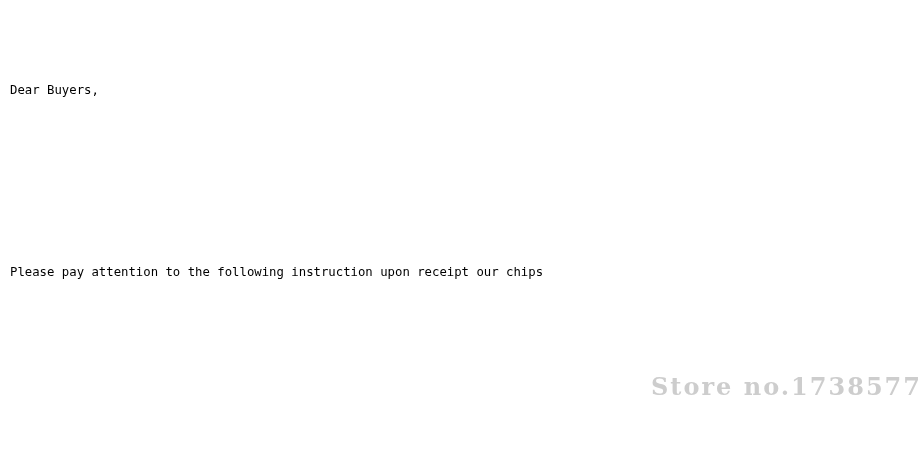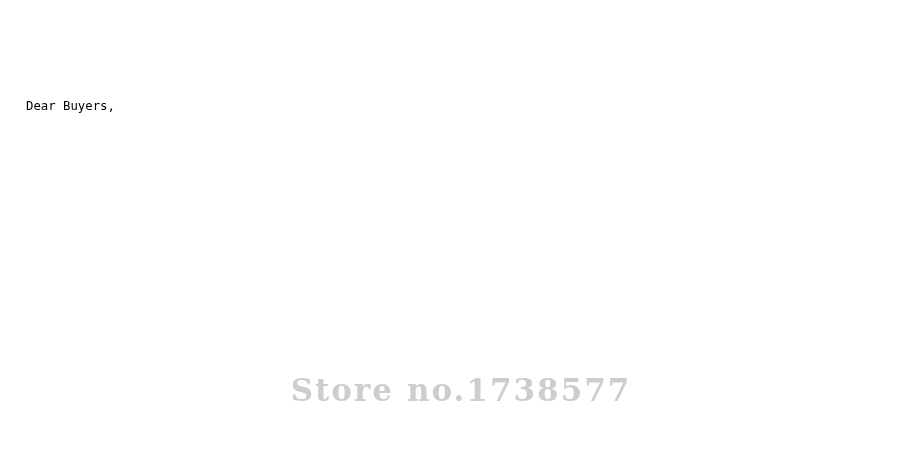--- a/index.html
+++ b/index.html
@@ -25,21 +25,21 @@
     position: relative;
     z-index: 2;
     font-family: "DejaVu Sans Mono", monospace;
     font-size: 12.3px;
     line-height: 15.1px;
     color: #000000;
     letter-spacing: 0px;
     white-space: pre-wrap;
   }
   .para {
-    margin: 16px;
+    margin: 0;
     padding: 0;
   }
   .blank {
     height: 15.1px;
   }
   .line {
     display: block;
     white-space: pre;
   }
   
@@ -53,23 +53,23 @@
     pointer-events: none;
     display: flex;
     align-items: center;
     justify-content: center;
   }
   #watermark .wm-text {
     position: absolute;
     top: 372px;
     left: 0;
     width: 922px;
-    text-align: center;
+    text-align: right;
     font-family: "DejaVu Serif", serif;
-    font-size: 31px;
+    font-size: 24px;
     font-weight: bold;
     letter-spacing: 2px;
     color: rgba(130,130,130,0.40);
     white-space: nowrap;
   }
   #bottom-bar {
     position: absolute;
     left: 0;
     bottom: 0;
     width: 922px;
@@ -85,20 +85,21 @@
 
   <div class="doc">
 
     <div class="para">
       <span class="line">Dear Buyers,</span>
     </div>
 
     <div class="blank"></div>
 
     <div class="para">
+      <span class="line">Please pay attention to the following instruction upon receipt our chips</span>
     </div>
 
     <div class="blank"></div>
 
     <div class="para">
       
       
       
     </div>
 

